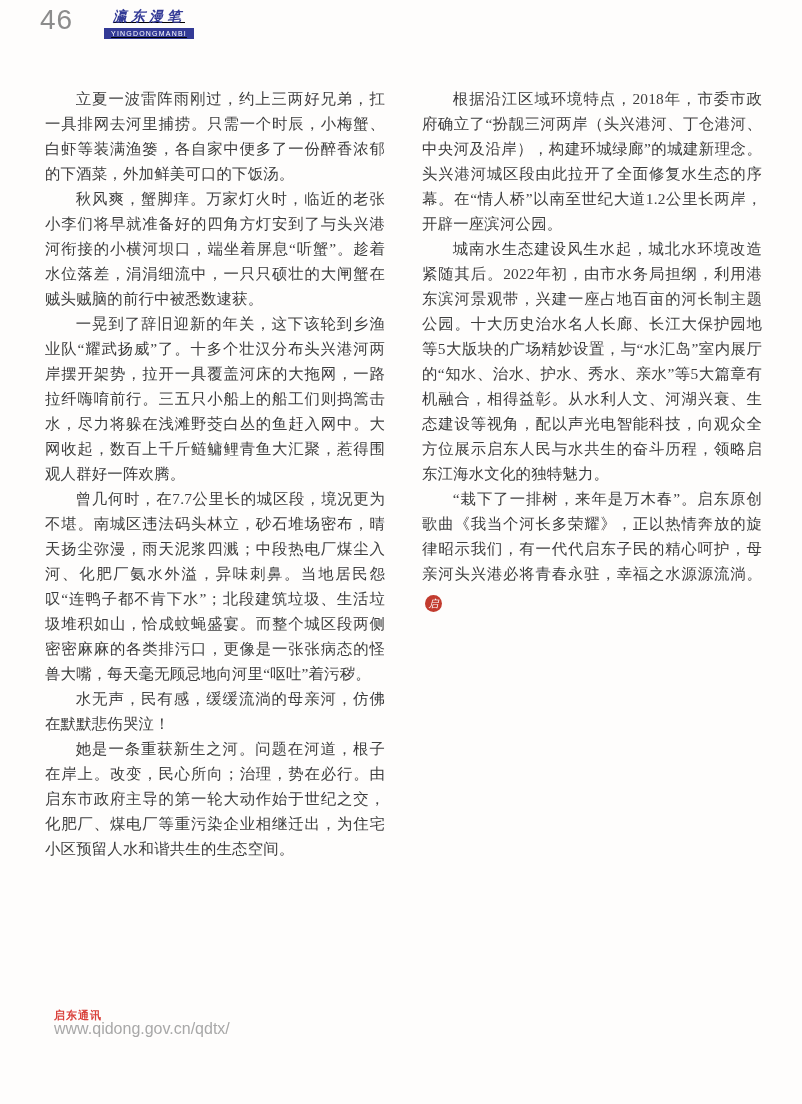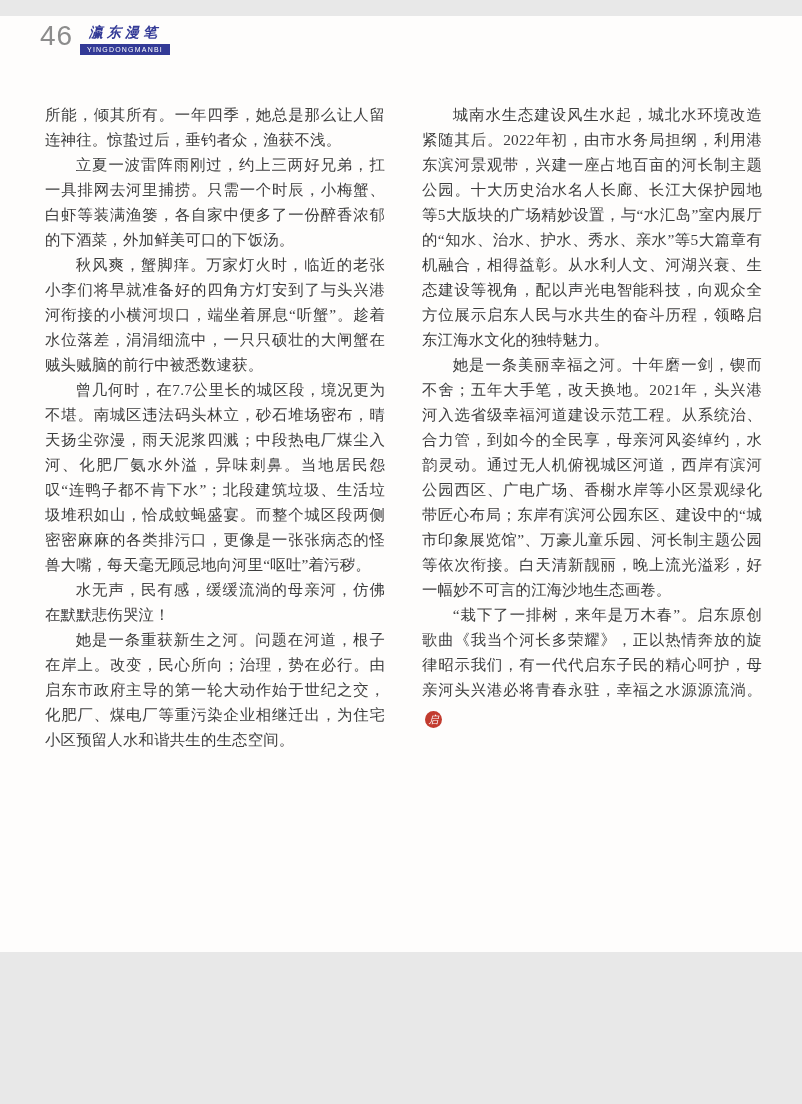--- a/index.html
+++ b/index.html
@@ -1,32 +1,32 @@
 <!DOCTYPE html>
 <html><head>
 <meta charset="utf-8">
 <style>
   html,body { margin:0; padding:0; background:#e8e8e8; }
   .page {
     position:relative;
-    width:802px; height:936px;
-    margin:16px auto;
+    width:802px; height:1104px;
+    margin:0 auto;
     background:#fefdfc;
     overflow:hidden;
     font-family:"Liberation Serif", serif;
   }
   
   .page-number {
     position:absolute; left:40px; top:4px;
     font-family:"Liberation Sans", sans-serif;
     font-size:28px; color:#8c8c8c; letter-spacing:1px;
   }
   .masthead {
-    position:absolute; left:80px; top:8px;
-    width:90px; text-align:center;
+    position:absolute; left:104px; top:8px;
+    width:90px; text-align:center;text-decoration:underline;
   }
   .masthead-cn {
     font-size:14px; font-weight:bold; font-style:italic;
     color:#333a96; letter-spacing:4px; white-space:nowrap;
   }
   .masthead-box {
     margin-top:2px; background:#333a96; color:#ffffff;
     font-family:"Liberation Sans", sans-serif;
     font-size:7px; letter-spacing:1.2px; line-height:11px;
     text-align:center;
@@ -73,31 +73,31 @@
 
   <div class="page-number">46</div>
   <div class="masthead">
     <div class="masthead-cn">瀛东漫笔</div>
     <div class="masthead-box">YINGDONGMANBI</div>
   </div>
 
   <div class="columns">
 
     <div class="column">
-      <p class="para">所能，倾其所有。一年四季，她总是那么让人留连神往。惊蛰过后，垂钓者众，渔获不浅。</p>
       <p class="para indent">立夏一波雷阵雨刚过，约上三两好兄弟，扛一具排网去河里捕捞。只需一个时辰，小梅蟹、白虾等装满渔篓，各自家中便多了一份醉香浓郁的下酒菜，外加鲜美可口的下饭汤。</p>
       <p class="para indent">秋风爽，蟹脚痒。万家灯火时，临近的老张小李们将早就准备好的四角方灯安到了与头兴港河衔接的小横河坝口，端坐着屏息“听蟹”。趁着水位落差，涓涓细流中，一只只硕壮的大闸蟹在贼头贼脑的前行中被悉数逮获。</p>
+      <p class="para indent">一晃到了辞旧迎新的年关，这下该轮到乡渔业队“耀武扬威”了。十多个壮汉分布头兴港河两岸摆开架势，拉开一具覆盖河床的大拖网，一路拉纤嗨唷前行。三五只小船上的船工们则捣篙击水，尽力将躲在浅滩野茭白丛的鱼赶入网中。大网收起，数百上千斤鲢鳙鲤青鱼大汇聚，惹得围观人群好一阵欢腾。</p>
       <p class="para indent">曾几何时，在7.7公里长的城区段，境况更为不堪。南城区违法码头林立，砂石堆场密布，晴天扬尘弥漫，雨天泥浆四溅；中段热电厂煤尘入河、化肥厂氨水外溢，异味刺鼻。当地居民怨叹“连鸭子都不肯下水”；北段建筑垃圾、生活垃圾堆积如山，恰成蚊蝇盛宴。而整个城区段两侧密密麻麻的各类排污口，更像是一张张病态的怪兽大嘴，每天毫无顾忌地向河里“呕吐”着污秽。</p>
       <p class="para indent">水无声，民有感，缓缓流淌的母亲河，仿佛在默默悲伤哭泣！</p>
       <p class="para indent">她是一条重获新生之河。问题在河道，根子在岸上。改变，民心所向；治理，势在必行。由启东市政府主导的第一轮大动作始于世纪之交，化肥厂、煤电厂等重污染企业相继迁出，为住宅小区预留人水和谐共生的生态空间。</p>
     </div>
 
     <div class="column">
+      <p class="para indent">根据沿江区域环境特点，2018年，市委市政府确立了“扮靓三河两岸（头兴港河、丁仓港河、中央河及沿岸），构建环城绿廊”的城建新理念。头兴港河城区段由此拉开了全面修复水生态的序幕。在“情人桥”以南至世纪大道1.2公里长两岸，开辟一座滨河公园。</p>
       <p class="para indent">城南水生态建设风生水起，城北水环境改造紧随其后。2022年初，由市水务局担纲，利用港东滨河景观带，兴建一座占地百亩的河长制主题公园。十大历史治水名人长廊、长江大保护园地等5大版块的广场精妙设置，与“水汇岛”室内展厅的“知水、治水、护水、秀水、亲水”等5大篇章有机融合，相得益彰。从水利人文、河湖兴衰、生态建设等视角，配以声光电智能科技，向观众全方位展示启东人民与水共生的奋斗历程，领略启东江海水文化的独特魅力。</p>
-      <p class="para indent">她是一条美丽幸福之河。十年磨一剑，锲而不舍；五年大手笔，改天换地。2021年，头兴港河入选省级幸福河道建设示范工程。从系统治、合力管，到如今的全民享，母亲河风姿绰约，水韵灵动。通过无人机俯视城区河道，西岸有滨河公园西区、广电广场、香榭水岸等小区景观绿化带匠心布局；东岸有滨河公园东区、建设中的“城市印象展览馆”、万豪儿童乐园、河长制主题公园等依次衔接。白天清新靓丽，晚上流光溢彩，好一幅妙不可言的江海沙地生态画卷。</p>
       <p class="para indent"><span>“栽下了一排树，来年是万木春”。启东原创歌曲《我当个河长多荣耀》，正以热情奔放的旋律昭示我们，有一代代启东子民的精心呵护，母亲河头兴港必将青春永驻，幸福之水源源流淌。</span><span class="end-seal">启</span></p>
     </div>
 
   </div>
 
   <div class="footer">
     <div class="footer-name">启东通讯</div>
     <div class="footer-url">www.qidong.gov.cn/qdtx/</div>
   </div>
 

